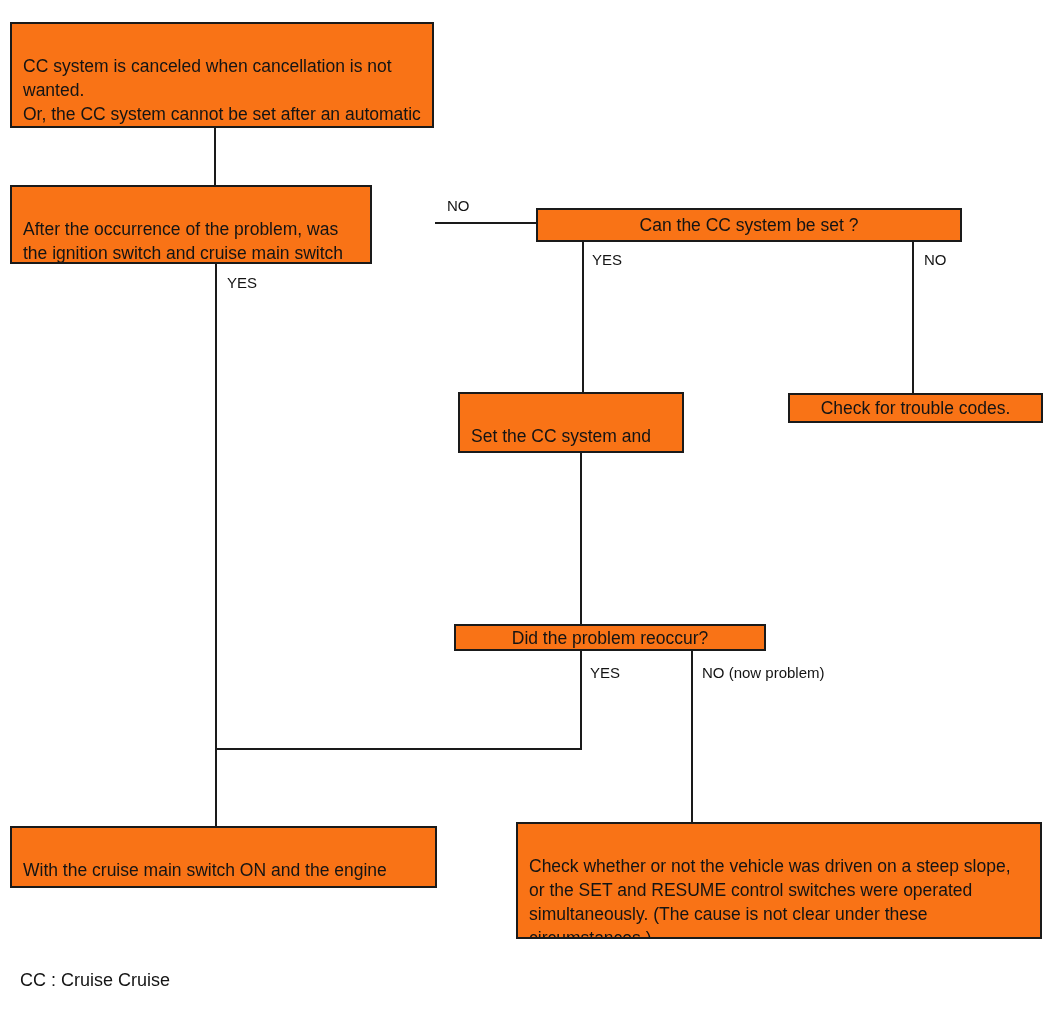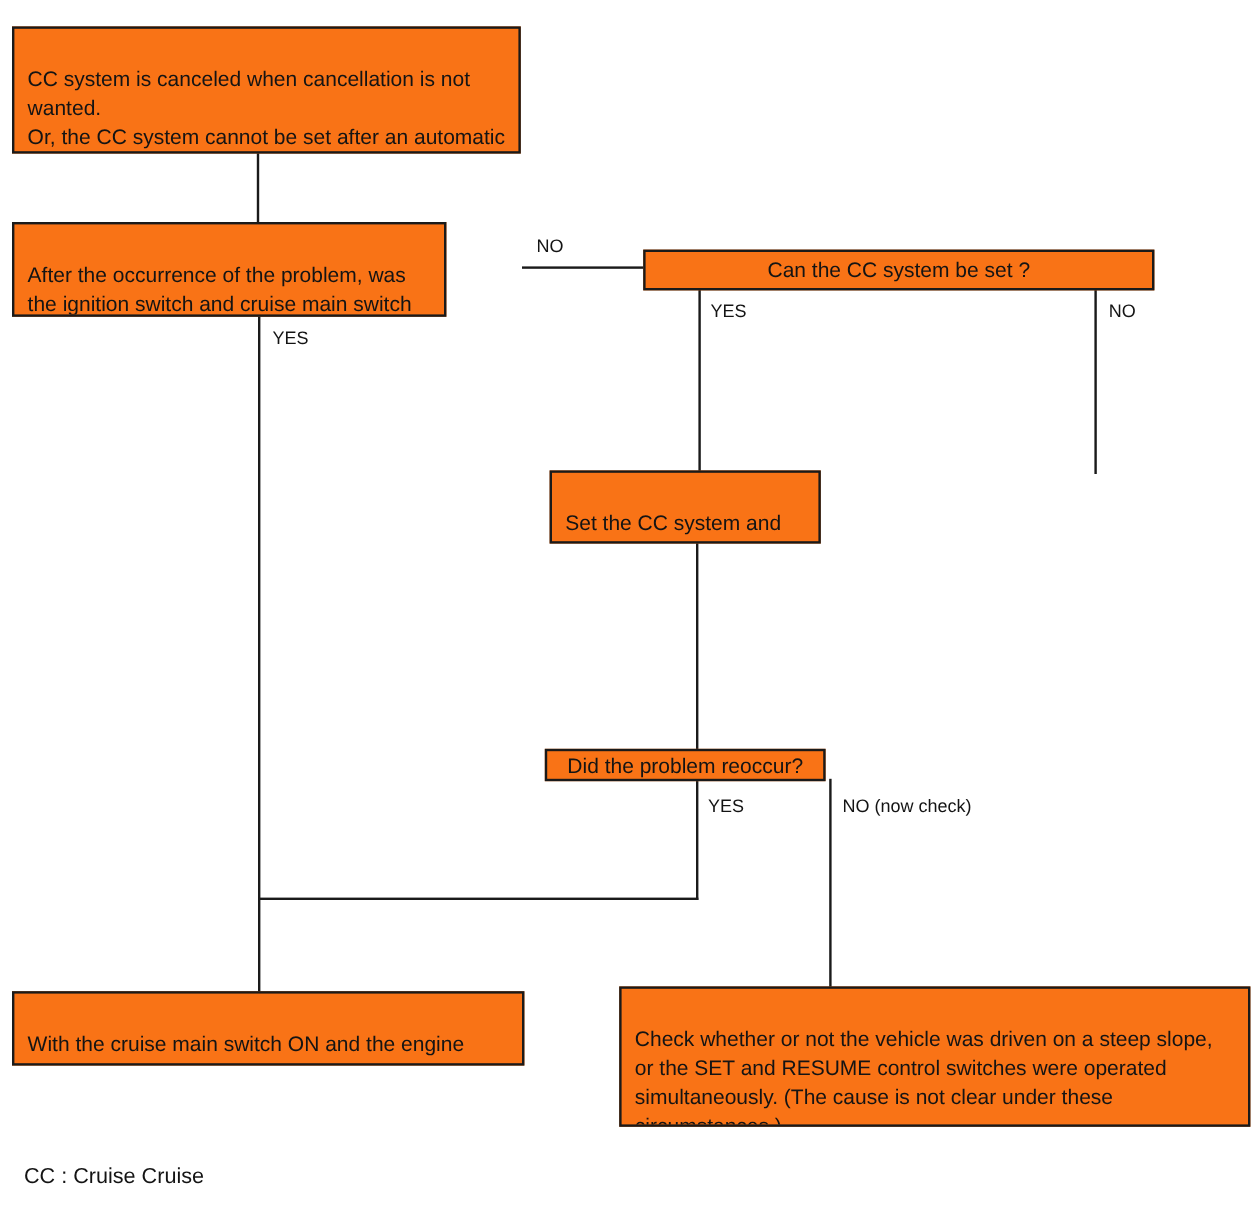--- a/index.html
+++ b/index.html
@@ -78,35 +78,38 @@
   </div>
 
   <div class="node center" style="left:536px; top:208px; width:426px; height:34px;justify-content:center;">
     <span>Can the CC system be set ?</span>
   </div>
 
   <div class="node" style="left:458px; top:392px; width:226px; height:61px;">
     <span>Set the CC system and conduct a road test.</span>
   </div>
 
+  <div class="node center" style="left:788px; top:393px; width:255px; height:30px;">
+    <span>Check for trouble codes.</span>
+  </div>
 
-  <div class="node center" style="left:454px; top:624px; width:234px; height:27px;text-align:right;">
+  <div class="node center" style="left:454px; top:624px; width:312px; height:27px;text-align:right;">
     <span>Did the problem reoccur?</span>
   </div>
 
   <div class="node" style="left:10px; top:826px; width:427px; height:62px;">
     <span>With the cruise main switch ON and the engine running, check for trouble codes.</span>
   </div>
 
   <div class="node" style="left:516px; top:822px; width:526px; height:117px;">
     <span>Check whether or not the vehicle was driven on a steep slope, or the SET and RESUME control switches were operated simultaneously. (The cause is not clear under these circumstances.)</span>
   </div>
 
   <div class="edge-label" style="left:447px; top:196px;">NO</div>
   <div class="edge-label" style="left:227px; top:273px;">YES</div>
   <div class="edge-label" style="left:592px; top:250px;">YES</div>
   <div class="edge-label" style="left:924px; top:250px;">NO</div>
   <div class="edge-label" style="left:590px; top:663px;">YES</div>
-  <div class="edge-label" style="left:702px; top:663px;">NO (now check)</div>
+  <div class="edge-label" style="left:702px; top:663px;">NO (now problem)</div>
 
   <div class="footer-note" style="left:20px; top:970px;">CC : Cruise Cruise</div>
 
 </div>
 
 </body></html>

